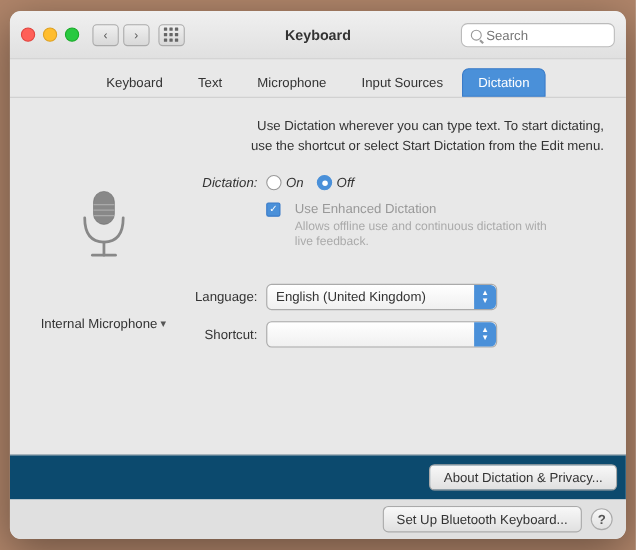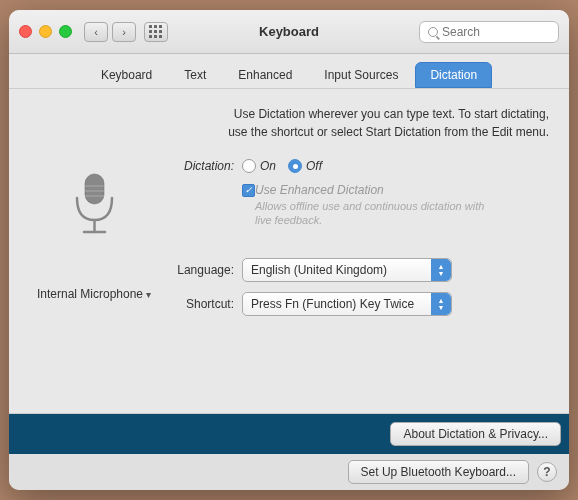--- a/index.html
+++ b/index.html
@@ -289,23 +289,22 @@
       content: '';
       width: 5px;
       height: 5px;
       border-radius: 50%;
       background: white;
     }
 
     .enhanced-row {
       display: flex;
       align-items: flex-start;
-      gap: 0;
+      gap: 13px;
       margin-left: 83px;
-      font-style: italic;
     }
 
     .checkbox {
       width: 13px;
       height: 13px;
       border: 1.5px solid #aaa;
       border-radius: 2px;
       background: white;
       display: flex;
       align-items: center;
@@ -475,21 +474,21 @@
     <span class="title-text">Keyboard</span>
     <div class="search-box">
       <div class="search-icon-shape"></div>
       <input class="search-input" type="text" placeholder="Search" style="">
     </div>
   </div>
 
   <div class="tab-bar">
     <div class="tab">Keyboard</div>
     <div class="tab">Text</div>
-    <div class="tab">Enhanced</div>
+    <div class="tab">Microphone</div>
     <div class="tab">Input Sources</div>
     <div class="tab active">Dictation</div>
   </div>
 
   <div class="content">
     <div class="description">Use Dictation wherever you can type text. To start dictating,<br>use the shortcut or select Start Dictation from the Edit menu.</div>
 
     <div class="main-area">
 
       <div class="mic-area">
@@ -551,21 +550,20 @@
                 <span class="select-stepper-down">▼</span>
               </div>
             </div>
           </div>
         </div>
 
         <div class="select-row">
           <span class="select-label">Shortcut:</span>
           <div style="position:relative; display:inline-block;">
             <div class="mac-select">
-              <span>Press Fn (Function) Key Twice</span>
               <div class="select-stepper">
                 <span class="select-stepper-up">▲</span>
                 <span class="select-stepper-down">▼</span>
               </div>
             </div>
           </div>
         </div>
       </div>
     </div>
   </div>

